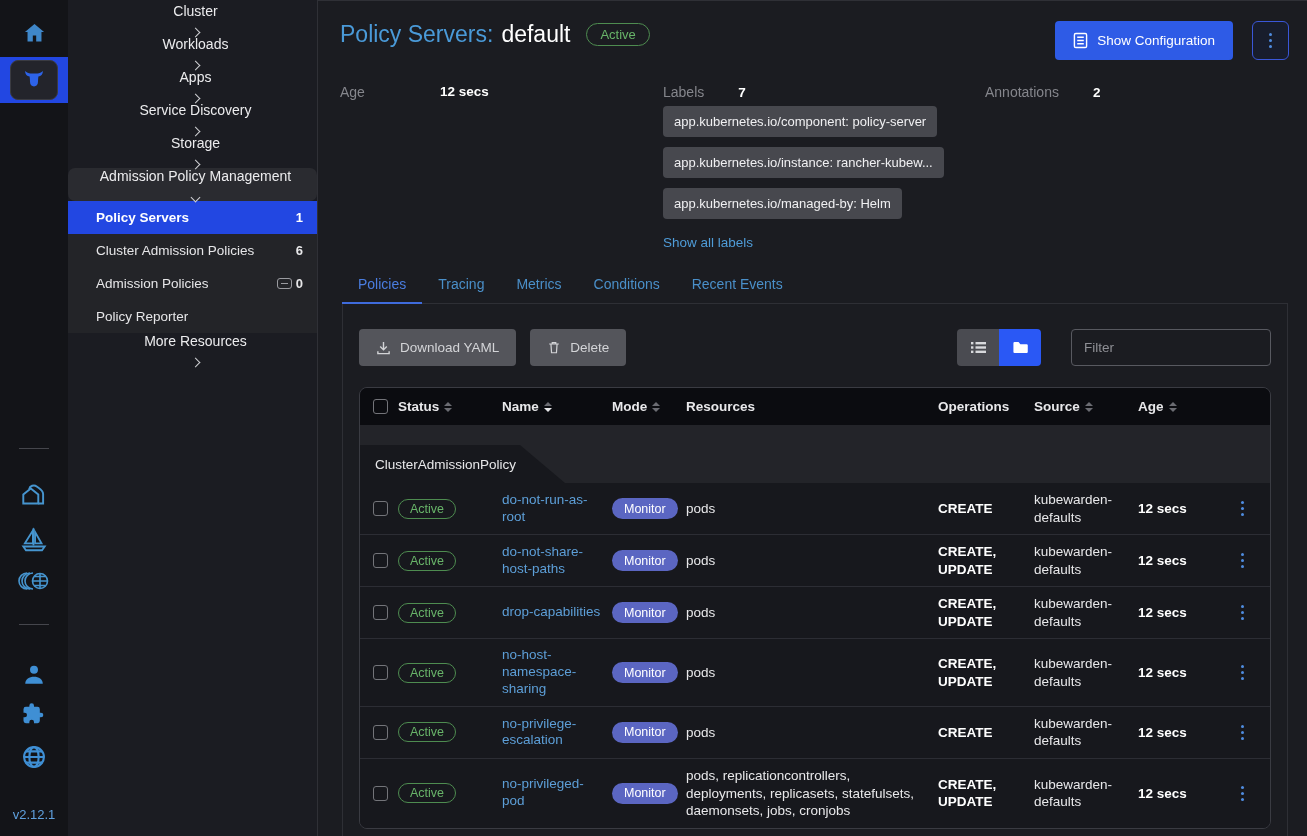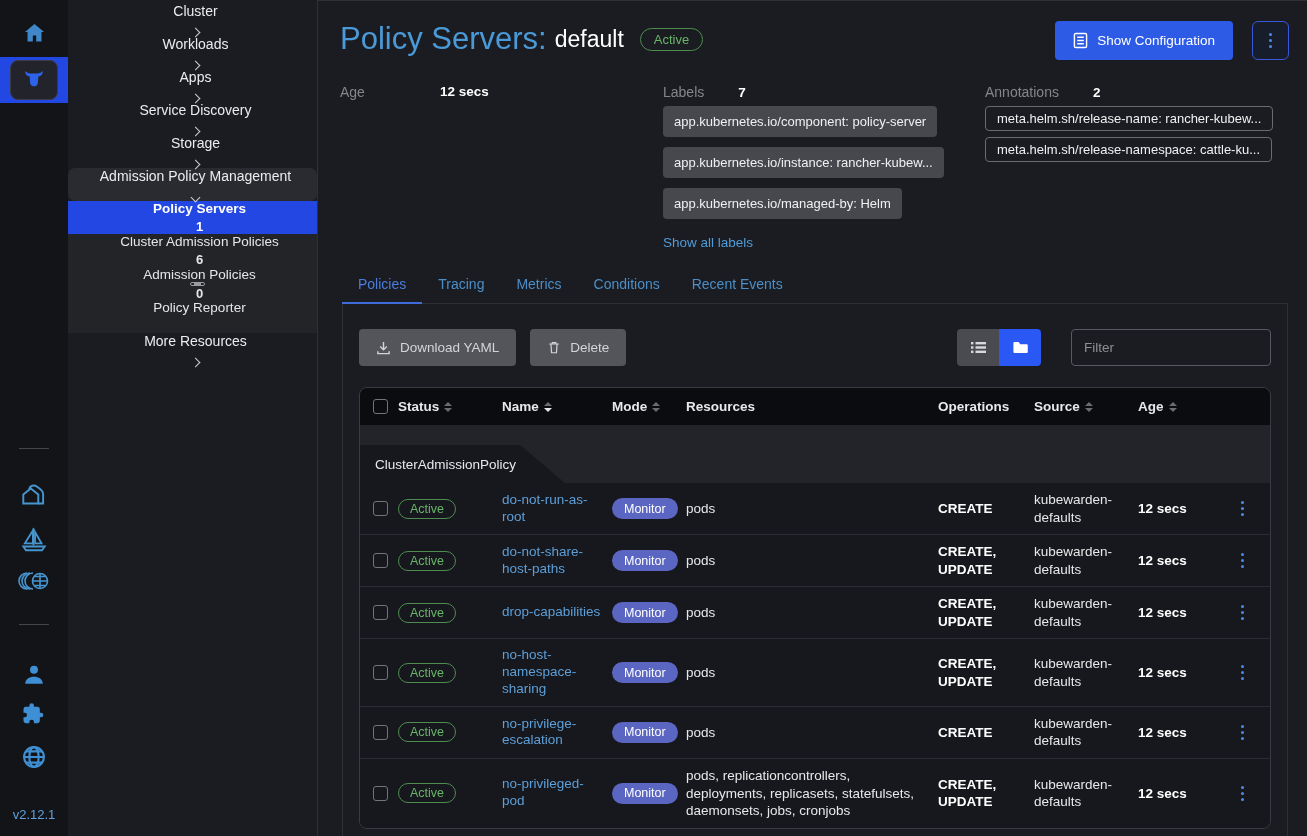--- a/index.html
+++ b/index.html
@@ -16,33 +16,33 @@
 
   
   .sidebar { position:absolute; left:68px; top:0; width:250px; height:836px; background:#1b1c22; border-right:1px solid #2f3036; padding-top:3px; }
   .nav-item { height:33px; display:flex; align-items:center; padding:0 14px 0 20px; font-size:14px; color:#ececee; cursor:pointer;flex-direction:column; }
   .nav-item .lbl { flex:1; }
   .chev { width:7px; height:7px; border-right:1.6px solid #cfd0d3; border-bottom:1.6px solid #cfd0d3; display:inline-block; }
   .chev.right { transform:rotate(-45deg); }
   .chev.down  { transform:rotate(45deg); }
   .nav-group-header { background:#2a2b30;border-radius:7px; }
   .nav-children { background:#232428; }
-  .nav-child { height:33px; display:flex; align-items:center; padding:0 14px 0 28px; font-size:13.5px; color:#e6e6e8; cursor:pointer;flex-direction:column; }
+  .nav-child { height:33px; display:flex; align-items:center; padding:0 14px 0 28px; font-size:13.5px; color:#e6e6e8; cursor:pointer; }
   .nav-child .lbl { flex:1; }
   .nav-child.selected { background:#2247e2; font-weight:bold; color:#fff; }
   .nav-count { font-size:13px; font-weight:bold; }
   .excluded-box { width:15px; height:11px; border:1.5px solid #9a9ba0; border-radius:3px; display:inline-flex; align-items:center; justify-content:center; margin-right:4px; }
   .excluded-box i { display:block; width:7px; height:1.5px; background:#9a9ba0; }
 
   
   .main { position:absolute; left:318px; top:0; width:989px; height:836px; border-top:1px solid #2f3036; }
 
   .page-header { display:flex; align-items:flex-start; padding:20px 18px 0 22px; }
   .title-wrap { flex:1; display:flex; align-items:center; }
-  .title-prefix { font-size:31px; color:#4a9ad8; font-weight:500; }
+  .title-prefix { font-size:23px; color:#4a9ad8; font-weight:500; }
   .title-name { font-size:23px; color:#fff; font-weight:500; margin-left:8px; }
   .state-badge { margin-left:16px; border:1px solid #4e8c50; color:#68b469; border-radius:13px; padding:3px 13px; font-size:13px; }
   .btn-primary { background:#2e5be6; color:#fff; border:none; border-radius:4px; height:39px; padding:0 18px; font-size:13.5px; font-family:inherit; display:flex; align-items:center; gap:9px; cursor:pointer; }
   .kebab-btn { margin-left:19px; width:37px; height:39px; border:1px solid #3a57d8; border-radius:6px; background:#181d2c; display:flex; flex-direction:column; justify-content:center; align-items:center; gap:3px; cursor:pointer; }
   .kebab-btn i, .row-kebab i { width:3px; height:3px; border-radius:50%; background:#4f8ce0; display:block; }
 
   .detail-grid { display:flex; margin-top:24px; padding:0 18px 0 22px; }
   .dcol-age { width:323px; display:flex; }
   .dcol-labels { width:322px; }
   .dcol-anno { flex:1; }
@@ -271,25 +271,20 @@
 
   <div><span class="label-pill">app.kubernetes.io/managed-by: Helm</span></div>
 </div>
       <span class="show-all">Show all labels</span>
     </div>
     <div class="dcol-anno">
       <div class="dhead">
         <span class="dkey">Annotations</span>
         <span class="dval">2</span>
       </div>
-      <div id="annotations-list">
-  <span class="anno-box">meta.helm.sh/release-name: rancher-kubew...</span>
-
-  <span class="anno-box">meta.helm.sh/release-namespace: cattle-ku...</span>
-</div>
     </div>
   </div>
 
   <div class="tabstrip" id="tabstrip">
   <div class="tab active"><span>Policies</span></div>
 
   <div class="tab"><span>Tracing</span></div>
 
   <div class="tab"><span>Metrics</span></div>
 

